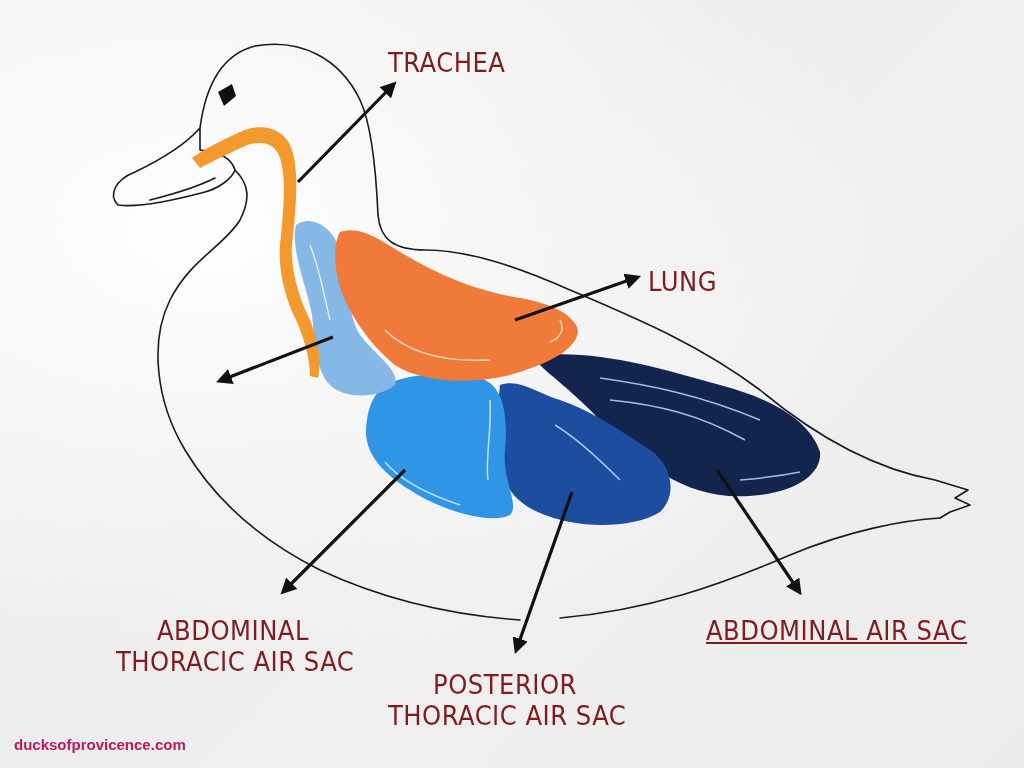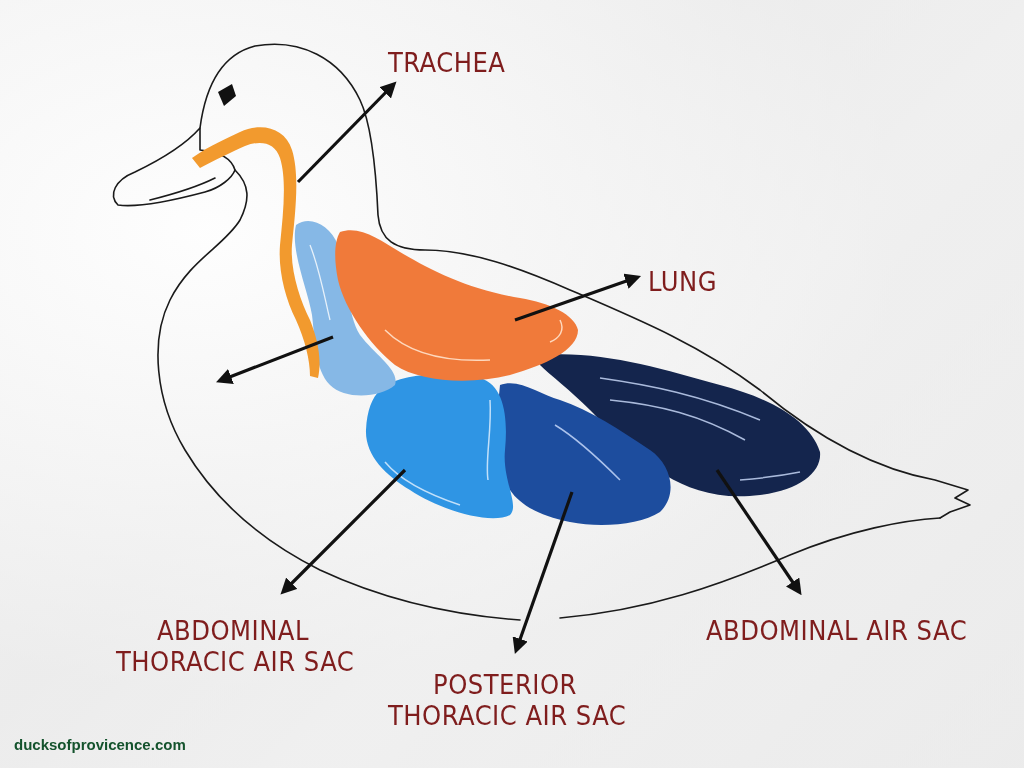--- a/index.html
+++ b/index.html
@@ -23,21 +23,21 @@
     font-size: 27px;
     line-height: 31px;
     text-align: center;
     letter-spacing: 0.5px;
     white-space: nowrap;
   }
   .label span { display: block; }
   .watermark {
     position: absolute; left: 14px; top: 736px;
     font-family: "Liberation Sans", sans-serif;
-    font-weight: bold; font-size: 15px; color: #14532d;
+    font-weight: bold; font-size: 15px; color: #be185d;
   }
 </style>
 </head>
 <body>
 
 <div class="paper"></div>
 
 <svg class="diagram" width="1024" height="768" viewBox="0 0 1024 768">
   <defs>
     <marker id="ah" viewBox="0 0 10 10" refX="6" refY="5" markerWidth="5" markerHeight="5" orient="auto-start-reverse">
@@ -115,17 +115,17 @@
 <div class="label" style="left:116px; top:615px; width:234px;">
   <span>ABDOMINAL</span>
   <span>THORACIC AIR SAC</span>
 </div>
 
 <div class="label" style="left:388px; top:669px; width:234px;">
   <span>POSTERIOR</span>
   <span>THORACIC AIR SAC</span>
 </div>
 
-<div class="label" style="left:706px; top:615px;">
+<div class="label" style="left:706px; top:615px;text-decoration:underline;">
   <span>ABDOMINAL AIR SAC</span>
 </div>
 
 <div class="watermark">ducksofprovicence.com</div>
 
 </body></html>

